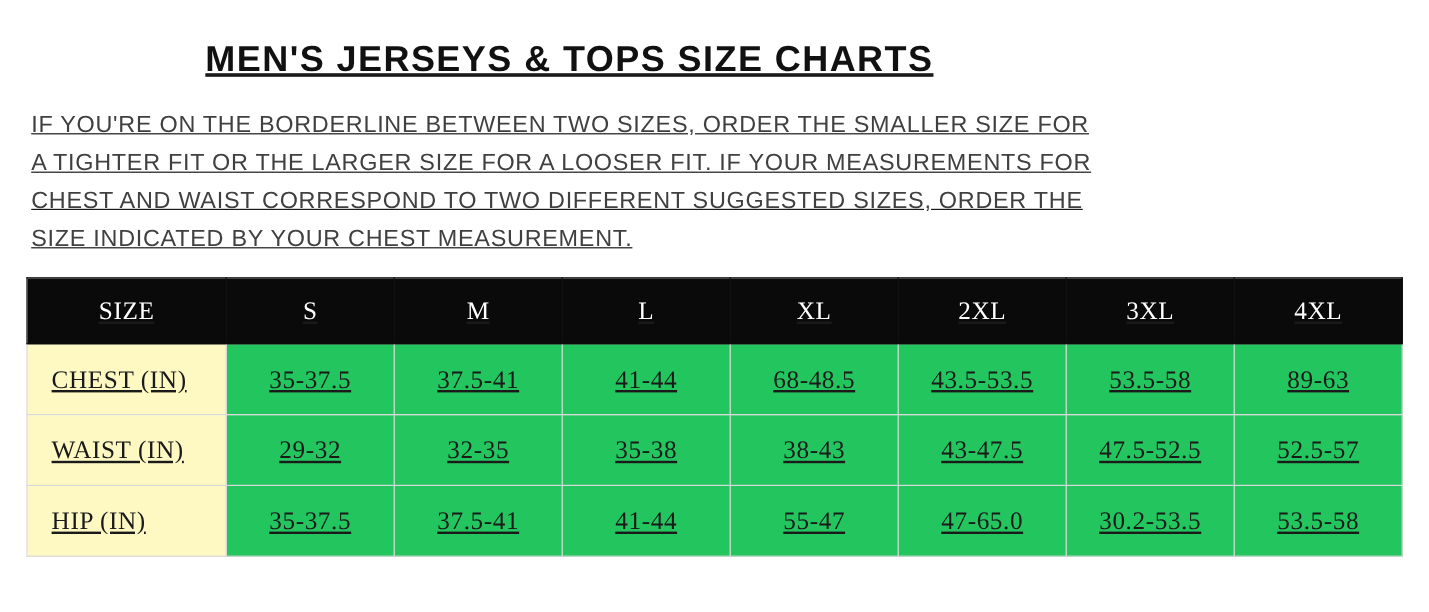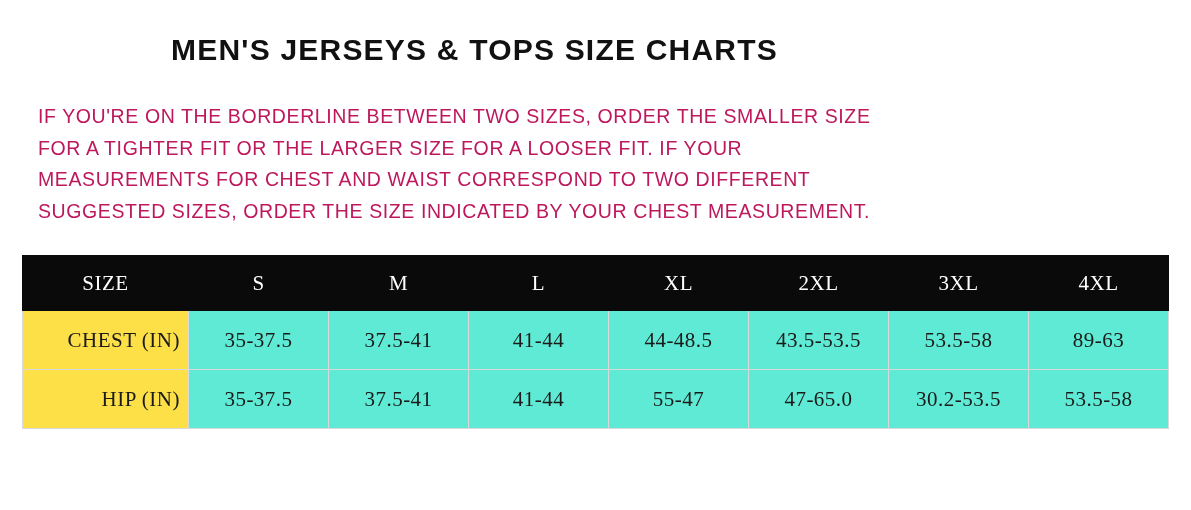--- a/index.html
+++ b/index.html
@@ -12,77 +12,78 @@
     height: 510px;
     font-family: "Liberation Sans", sans-serif;
     color: #1a1a1a;
     overflow: hidden;
   }
   .page {
     width: 949px;
     height: 510px;
     position: relative;
     box-sizing: border-box;
+    text-decoration: underline;
   }
   .title {
     text-align: center;
     font-family: "Liberation Sans", sans-serif;
     font-weight: bold;
     font-size: 30px;
     letter-spacing: 1.2px;
     color: #111111;
     margin: 0;
     padding: 32px 0 0 0;
     line-height: 1.2;
   }
   .intro {
-    margin: 16px;
+    margin: 4px;
     padding: 17px 20px 0 22px;
     font-family: "Liberation Sans", sans-serif;
     font-size: 19.5px;
     letter-spacing: 0.6px;
     line-height: 1.62;
-    color: #be185d;
+    color: #404040;
     text-align: left;
     text-transform: uppercase;
   }
   .table-wrap {
     padding: 12px 22px 0 22px;
   }
   table.size-chart {
     border-collapse: collapse;
     width: 1147px;
     table-layout: fixed;
     font-family: "Liberation Serif", serif;
   }
   table.size-chart th,
   table.size-chart td {
     border: 1px solid #d9d9d9;
     text-align: center;
     vertical-align: middle;
     font-size: 21px;
     letter-spacing: 0.5px;
     height: 58px;
-    padding: 0 8px;
+    padding: 0 20px;
     white-space: nowrap;
   }
   table.size-chart thead th {
     background: #0a0a0a;
     color: #ffffff;
     border: 1px solid #0a0a0a;
     font-weight: normal;
     height: 54px;
   }
   table.size-chart tbody td {
-    background: #5eead4;
+    background: #22c55e;
     color: #1a1a1a;
   }
   table.size-chart tbody td.row-label {
-    background: #fde047;
-    text-align: right;
+    background: #fef9c3;
+    text-align: left;
   }
   .col-label { width: 166px; }
   .col-size  { width: 140px; }
 </style>
 </head>
 <body>
 
 <div class="page">
 
   <h1 class="title">MEN'S JERSEYS &amp; TOPS SIZE CHARTS</h1>
@@ -112,24 +113,34 @@
           <th>3XL</th>
           <th>4XL</th>
         </tr>
       </thead>
       <tbody>
         <tr>
           <td class="row-label">CHEST (IN)</td>
           <td>35-37.5</td>
           <td>37.5-41</td>
           <td>41-44</td>
-          <td>44-48.5</td>
+          <td>68-48.5</td>
           <td>43.5-53.5</td>
           <td>53.5-58</td>
           <td>89-63</td>
+        </tr>
+        <tr>
+          <td class="row-label">WAIST (IN)</td>
+          <td>29-32</td>
+          <td>32-35</td>
+          <td>35-38</td>
+          <td>38-43</td>
+          <td>43-47.5</td>
+          <td>47.5-52.5</td>
+          <td>52.5-57</td>
         </tr>
         <tr>
           <td class="row-label">HIP (IN)</td>
           <td>35-37.5</td>
           <td>37.5-41</td>
           <td>41-44</td>
           <td>55-47</td>
           <td>47-65.0</td>
           <td>30.2-53.5</td>
           <td>53.5-58</td>

